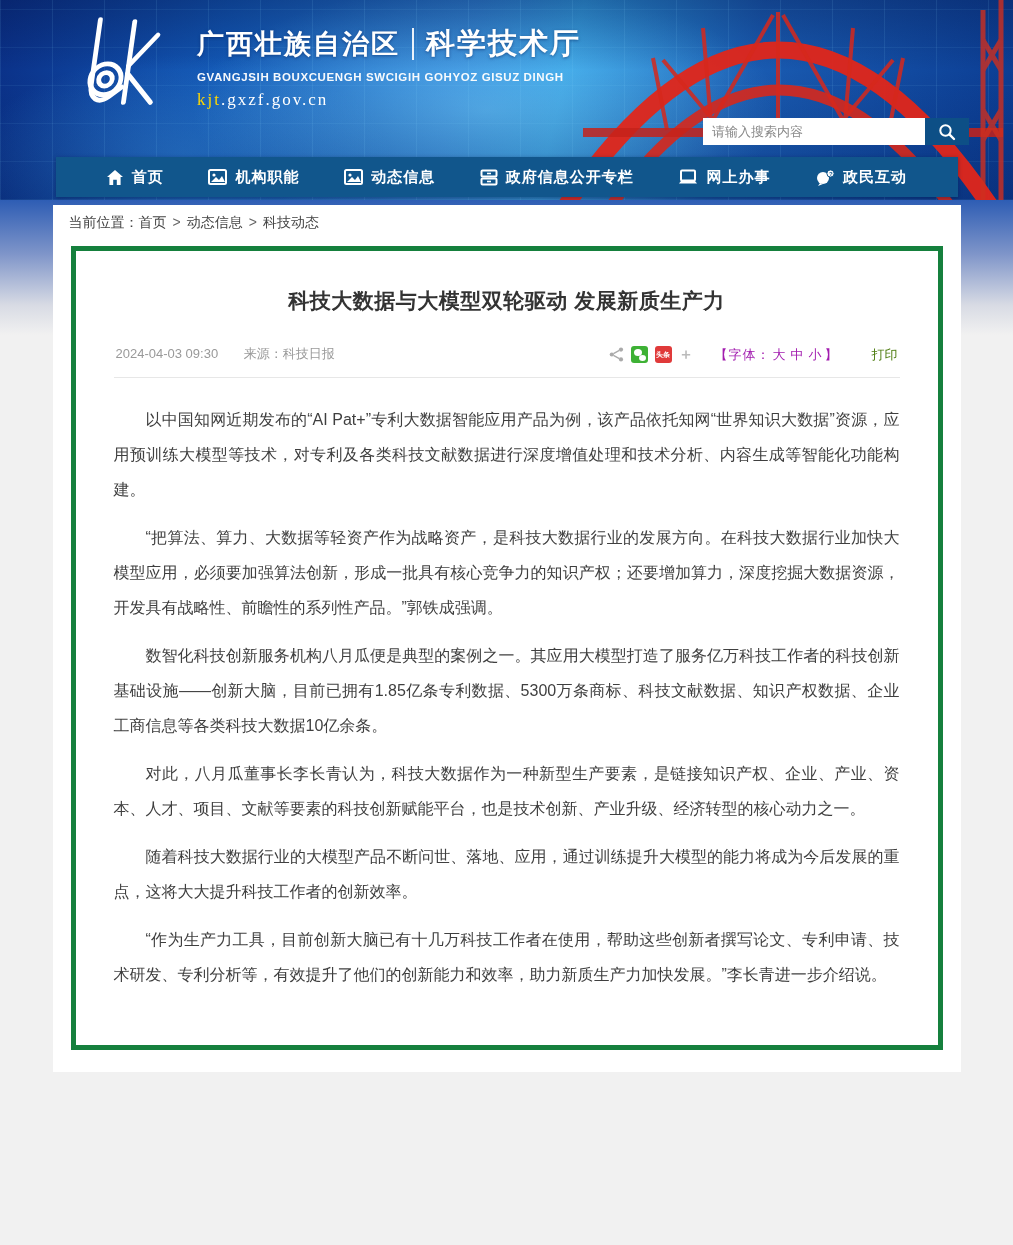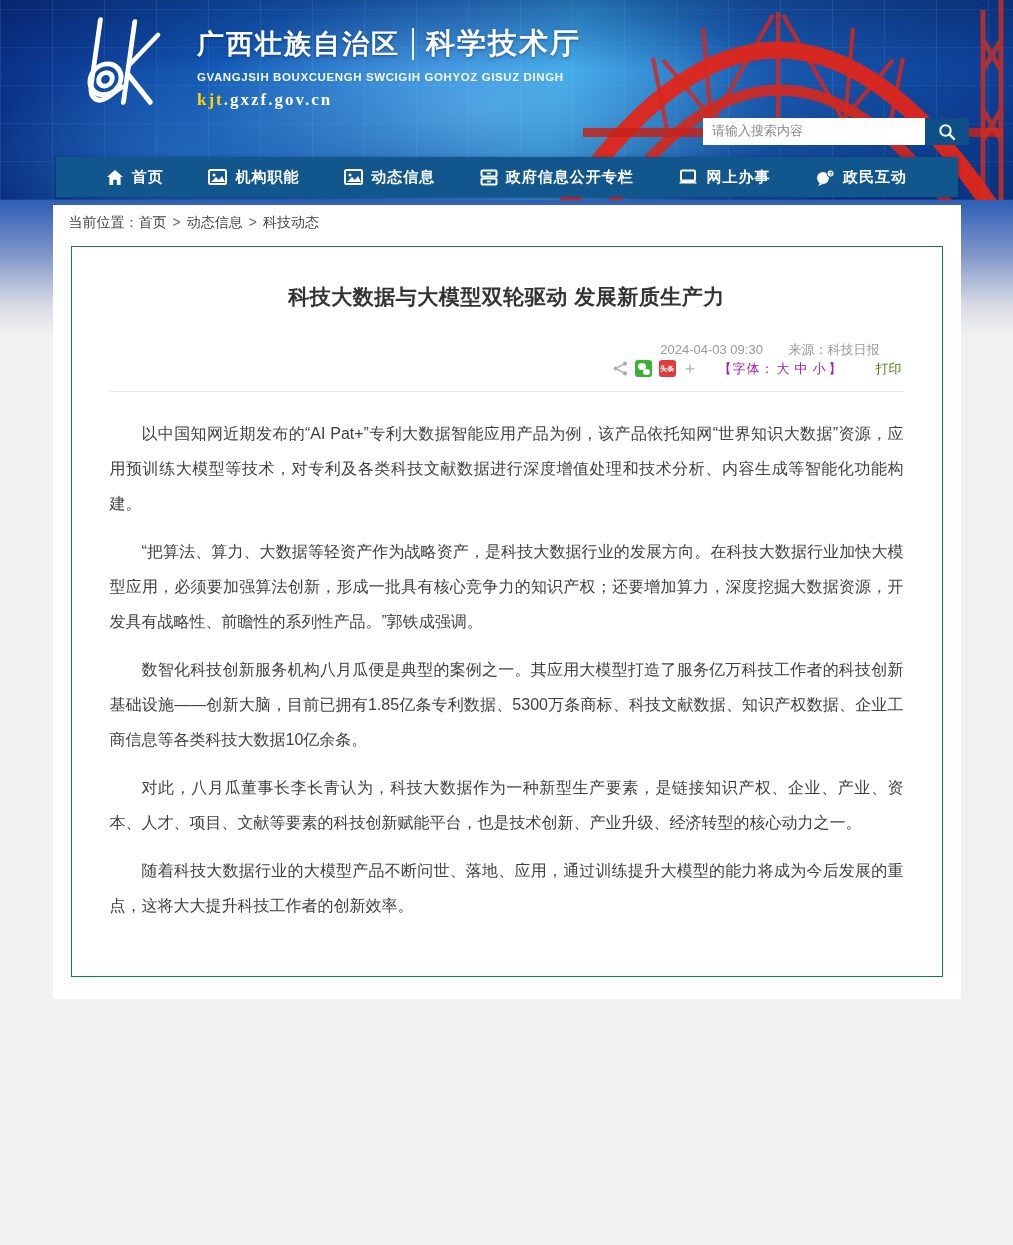--- a/index.html
+++ b/index.html
@@ -27,28 +27,28 @@
   .bridge-art { position:absolute; right:0; top:0; height:200px; width:470px; pointer-events:none; }
 
   .brand { position:absolute; left:72px; top:10px; display:flex; align-items:center;gap:11px; }
   .logo-mark { width:98px; height:104px; flex:0 0 auto; }
   .brand-text { margin-left:16px; padding-top:10px; color:#fff; }
   .brand-row { display:flex; align-items:center; }
   .brand-region { font-size:27px; font-weight:bold; letter-spacing:2px; text-shadow:0 1px 3px rgba(0,30,90,.5); }
   .brand-vbar { width:2px; height:32px; background:#fff; margin:0 12px; opacity:.9; }
   .brand-dept { font-size:29px; font-weight:bold; letter-spacing:2px; text-shadow:0 1px 3px rgba(0,30,90,.5); }
   .brand-sub { font-size:11.5px; font-weight:bold; letter-spacing:.6px; margin-top:7px; opacity:.96; }
-  .brand-url { font-family:"Liberation Serif","DejaVu Serif",serif; font-weight:bold; font-size:17px; letter-spacing:2px; margin-top:7px; }
+  .brand-url { font-family:"Liberation Serif","DejaVu Serif",serif; font-weight:normal; font-size:17px; letter-spacing:2px; margin-top:7px; }
   .url-hi { color:#ffd800; }
   .url-rest { color:#fff; }
 
   .searchbox { position:absolute; right:44px; top:118px; display:flex; height:27px; z-index:3; }
   .searchbox input {
     width:222px; height:27px; border:none; outline:none; padding:0 9px;
-    font-size:13px; color:#333; background:#fff; font-family:Liberation Mono, monospace;
+    font-size:13px; color:#333; background:#fff; font-family:Liberation Sans, sans-serif;
   }
   .searchbox input::placeholder { color:#888; }
   .search-btn { width:44px; height:27px; border:none; background:#0d4f86; cursor:pointer; display:flex; align-items:center; justify-content:center; }
 
   .mainnav {
     position:absolute; left:50%; transform:translateX(-50%); bottom:3px;
     width:902px; height:40px; background:#11568c; display:flex; align-items:center;
     justify-content:space-around; padding:0 28px; box-shadow:0 1px 4px rgba(0,20,60,.4);
   }
   .nav-item { display:flex; align-items:center; gap:8px; color:#fff; text-decoration:none; cursor:pointer; }
@@ -58,23 +58,23 @@
   
   .fade-strip { position:absolute; top:200px; left:0; width:100%; height:135px;
     background:linear-gradient(180deg, #2e5db4 0%, #7f95c9 40%, #d8dbe4 78%, #f1f1f1 100%); z-index:0; }
 
   
   .content { position:relative; z-index:1; width:908px; margin:5px auto 0; background:#fff; padding-bottom:22px; }
   .breadcrumb { padding:9px 16px 8px; font-size:14px; color:#444; }
   .breadcrumb a { color:#444; text-decoration:none; cursor:pointer; }
   .bc-sep { margin:0 6px; color:#666; }
 
-  .article-box { margin:6px 18px 0; border:1px solid #15803d; padding:28px 38px 40px; }
+  .article-box { margin:6px 18px 0; border:5px solid #15803d; padding:28px 38px 40px; }
   .article-title { text-align:center; font-size:21px; font-weight:bold; color:#333; letter-spacing:.5px; margin:8px 0 30px; }
-  .meta-row { display:flex; justify-content:space-between; align-items:flex-end; font-size:13px; color:#999; padding:0 2px;flex-direction:column; }
+  .meta-row { display:flex; justify-content:space-between; align-items:flex-start; font-size:13px; color:#999; padding:0 2px; }
   .meta-left span { margin-right:22px; }
   .meta-right { display:flex; align-items:center; gap:7px; color:#999; }
   .share-ic { display:inline-flex; align-items:center; cursor:pointer; }
   .ic-wechat { width:17px; height:17px; background:#3eb135; border-radius:3px; position:relative; }
   .ic-wechat::before { content:""; position:absolute; left:3px; top:3px; width:8px; height:7px; background:#fff; border-radius:50%; }
   .ic-wechat::after { content:""; position:absolute; right:2px; bottom:2px; width:7px; height:6px; background:#fff; border-radius:50%; }
   .ic-toutiao { width:17px; height:17px; background:#e03a3a; border-radius:3px; color:#fff; font-size:7px; font-weight:bold; display:flex; align-items:center; justify-content:center; line-height:1; }
   .ic-plus { color:#bbb; font-size:15px; font-weight:bold; cursor:pointer; }
   .font-ctl { margin-left:14px; color:#a21caf; letter-spacing:1px; }
   .font-size-opt { cursor:pointer; margin:0 2px; }
@@ -250,17 +250,18 @@
         </div>
       </div>
       <div class="meta-divider"></div>
 
       <div class="article-body">
         <p>以中国知网近期发布的“AI Pat+”专利大数据智能应用产品为例，该产品依托知网“世界知识大数据”资源，应用预训练大模型等技术，对专利及各类科技文献数据进行深度增值处理和技术分析、内容生成等智能化功能构建。</p>
         <p>“把算法、算力、大数据等轻资产作为战略资产，是科技大数据行业的发展方向。在科技大数据行业加快大模型应用，必须要加强算法创新，形成一批具有核心竞争力的知识产权；还要增加算力，深度挖掘大数据资源，开发具有战略性、前瞻性的系列性产品。”郭铁成强调。</p>
         <p>数智化科技创新服务机构八月瓜便是典型的案例之一。其应用大模型打造了服务亿万科技工作者的科技创新基础设施——创新大脑，目前已拥有1.85亿条专利数据、5300万条商标、科技文献数据、知识产权数据、企业工商信息等各类科技大数据10亿余条。</p>
         <p>对此，八月瓜董事长李长青认为，科技大数据作为一种新型生产要素，是链接知识产权、企业、产业、资本、人才、项目、文献等要素的科技创新赋能平台，也是技术创新、产业升级、经济转型的核心动力之一。</p>
         <p>随着科技大数据行业的大模型产品不断问世、落地、应用，通过训练提升大模型的能力将成为今后发展的重点，这将大大提升科技工作者的创新效率。</p>
+        <p>“作为生产力工具，目前创新大脑已有十几万科技工作者在使用，帮助这些创新者撰写论文、专利申请、技术研发、专利分析等，有效提升了他们的创新能力和效率，助力新质生产力加快发展。”李长青进一步介绍说。</p>
       </div>
     </div>
   </div>
 
 </div>
 
 </body></html>

